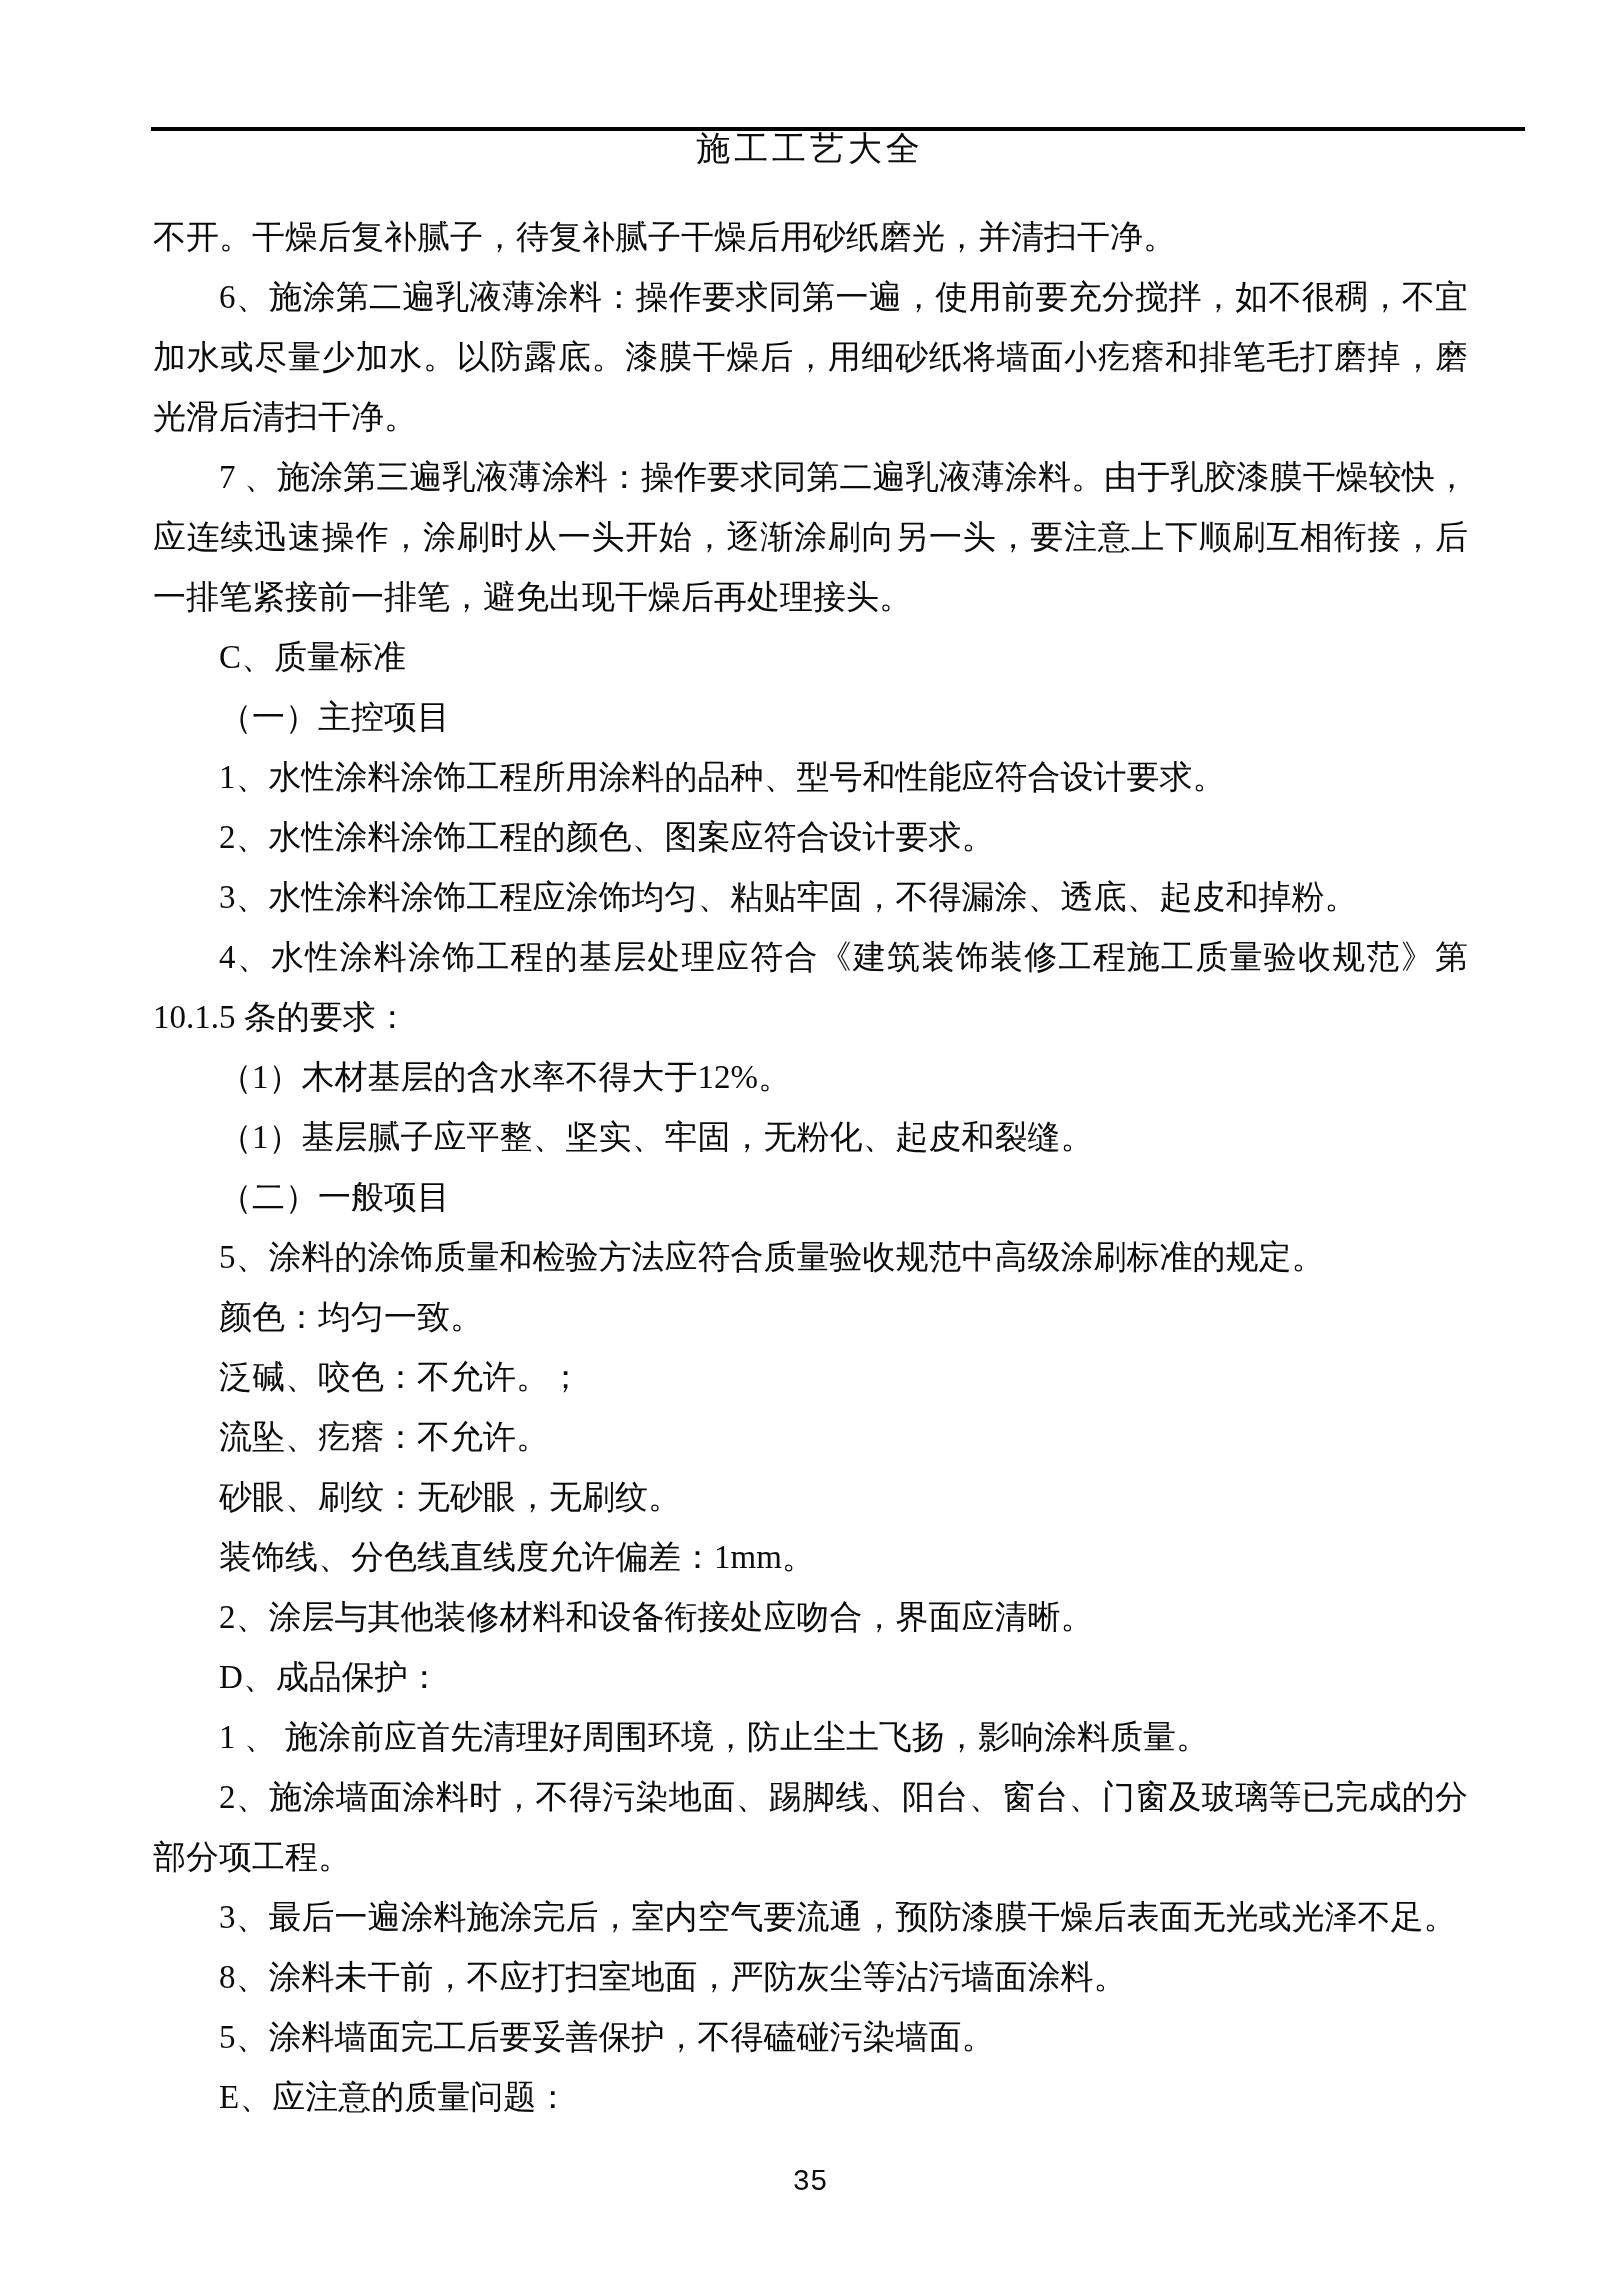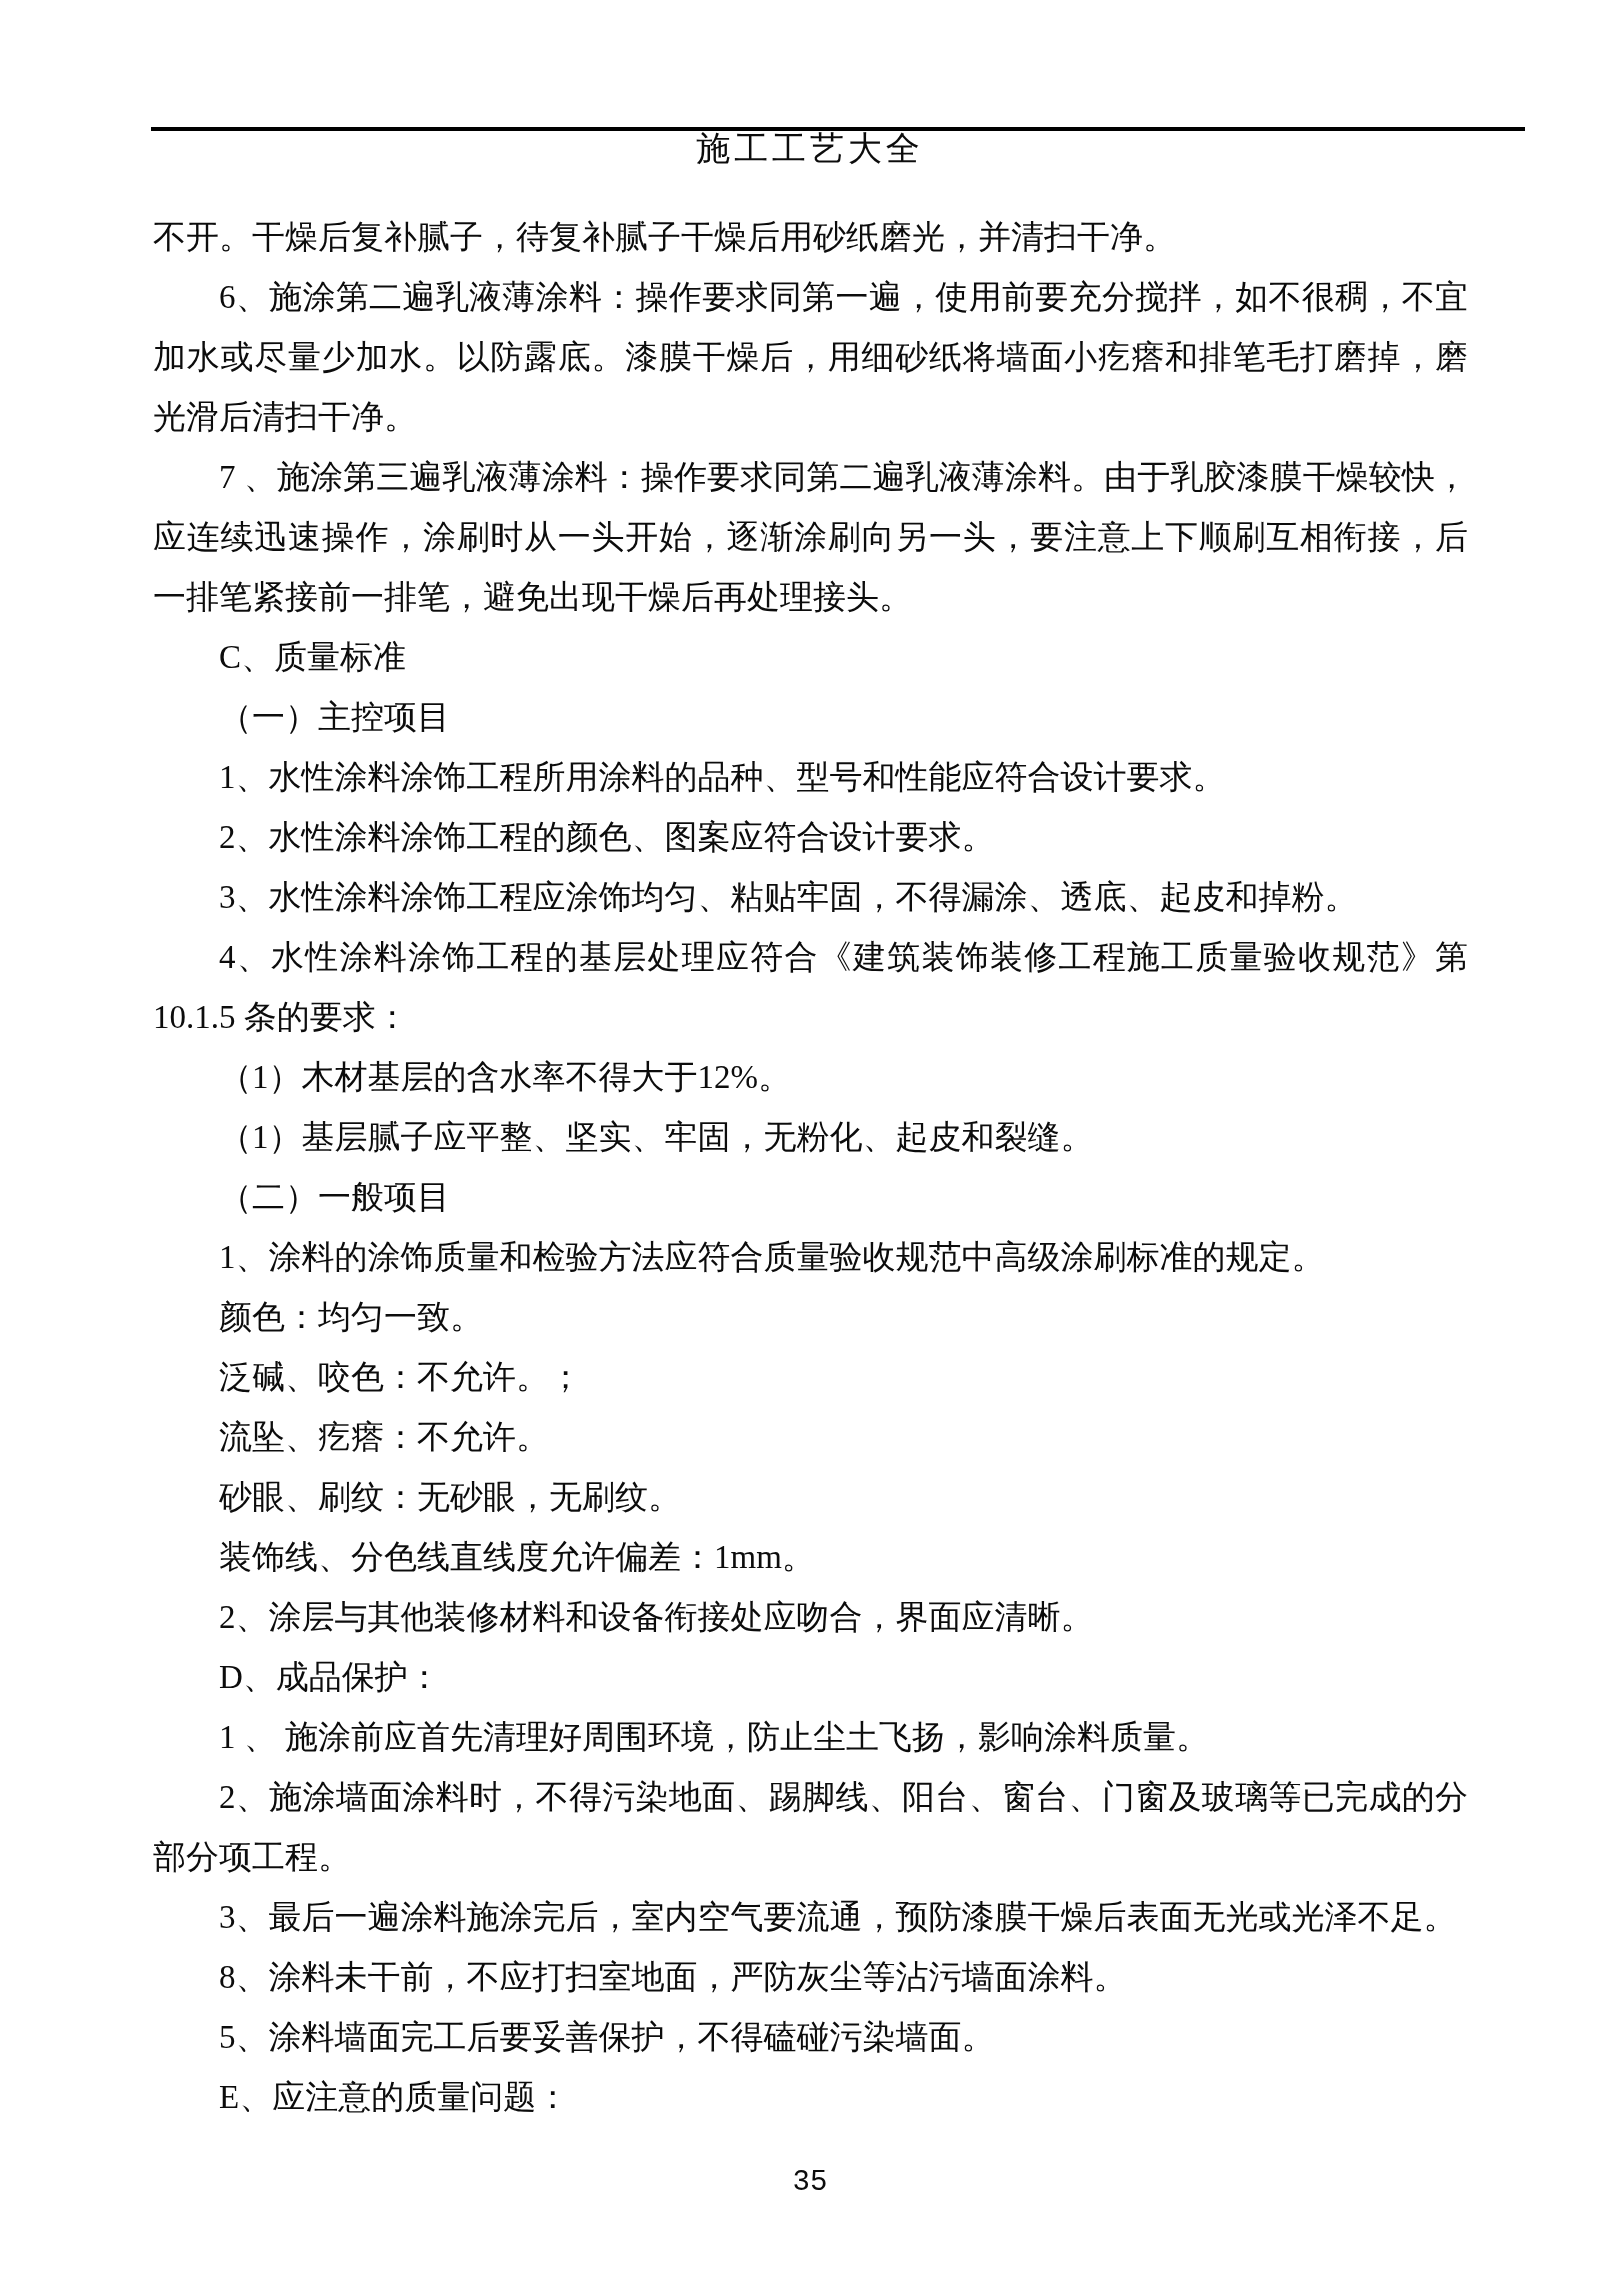--- a/index.html
+++ b/index.html
@@ -79,21 +79,21 @@
     <p>7 、施涂第三遍乳液薄涂料：操作要求同第二遍乳液薄涂料。由于乳胶漆膜干燥较快，应连续迅速操作，涂刷时从一头开始，逐渐涂刷向另一头，要注意上下顺刷互相衔接，后一排笔紧接前一排笔，避免出现干燥后再处理接头。</p>
     <p>C、质量标准</p>
     <p>（一）主控项目</p>
     <p>1、水性涂料涂饰工程所用涂料的品种、型号和性能应符合设计要求。</p>
     <p>2、水性涂料涂饰工程的颜色、图案应符合设计要求。</p>
     <p>3、水性涂料涂饰工程应涂饰均匀、粘贴牢固，不得漏涂、透底、起皮和掉粉。</p>
     <p>4、水性涂料涂饰工程的基层处理应符合《建筑装饰装修工程施工质量验收规范》第10.1.5 条的要求：</p>
     <p>（1）木材基层的含水率不得大于12%。</p>
     <p>（1）基层腻子应平整、坚实、牢固，无粉化、起皮和裂缝。</p>
     <p>（二）一般项目</p>
-    <p>1、涂料的涂饰质量和检验方法应符合质量验收规范中高级涂刷标准的规定。</p>
+    <p>5、涂料的涂饰质量和检验方法应符合质量验收规范中高级涂刷标准的规定。</p>
     <p>颜色：均匀一致。</p>
     <p>泛碱、咬色：不允许。；</p>
     <p>流坠、疙瘩：不允许。</p>
     <p>砂眼、刷纹：无砂眼，无刷纹。</p>
     <p>装饰线、分色线直线度允许偏差：1mm。</p>
     <p>2、涂层与其他装修材料和设备衔接处应吻合，界面应清晰。</p>
     <p>D、成品保护：</p>
     <p>1 、 施涂前应首先清理好周围环境，防止尘土飞扬，影响涂料质量。</p>
     <p>2、施涂墙面涂料时，不得污染地面、踢脚线、阳台、窗台、门窗及玻璃等已完成的分部分项工程。</p>
     <p>3、最后一遍涂料施涂完后，室内空气要流通，预防漆膜干燥后表面无光或光泽不足。</p>

